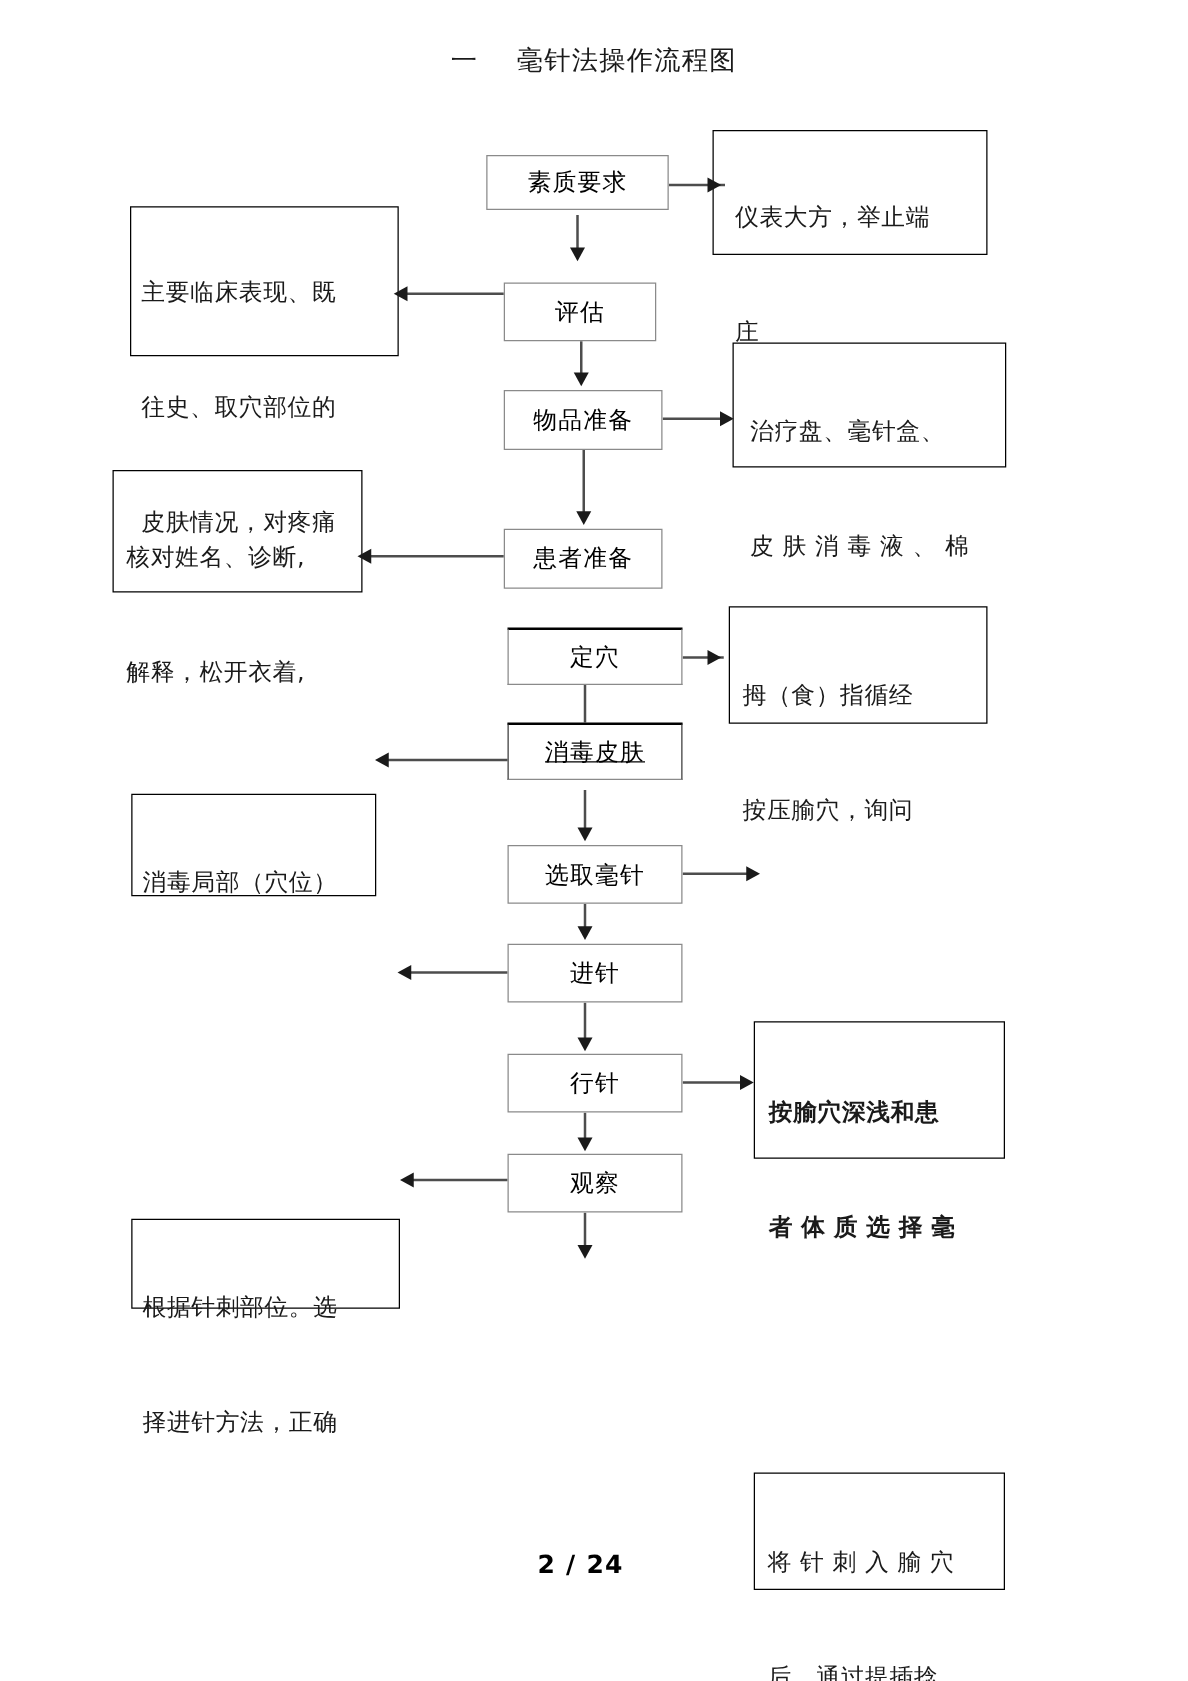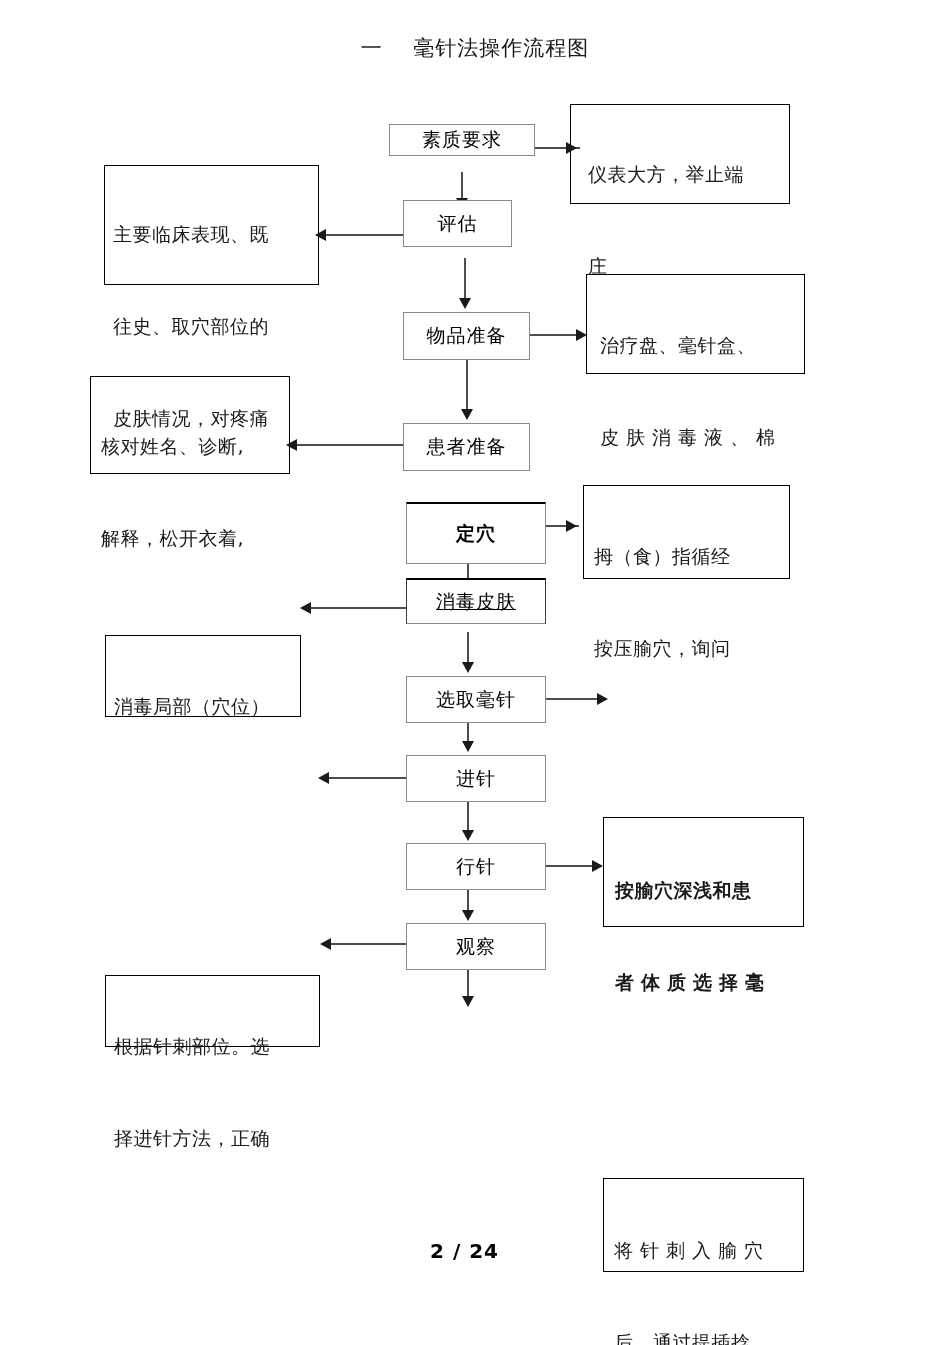--- a/index.html
+++ b/index.html
@@ -128,37 +128,37 @@
     font-weight: bold;
     color: #000000;
     letter-spacing: 1px;
   }
 </style>
 </head>
 <body>
 
 <div id="page-title">一    毫针法操作流程图</div>
 
-<div class="flow-box" style="left:389px; top:124px; width:146px; height:32px;">
+<div class="flow-box" style="left:389px; top:124px; width:146px; height:44px;">
   <span>素质要求</span>
 </div>
 
-<div class="flow-box" style="left:403px; top:200px; width:109px; height:47px;font-family:Liberation Serif, serif;">
+<div class="flow-box" style="left:403px; top:226px; width:122px; height:47px;font-family:Liberation Serif, serif;">
   <span>评估</span>
 </div>
 
 <div class="flow-box" style="left:403px; top:312px; width:127px; height:48px;">
   <span>物品准备</span>
 </div>
 
 <div class="flow-box" style="left:403px; top:423px; width:127px; height:48px;">
   <span>患者准备</span>
 </div>
 
-<div class="flow-box dark-top" style="left:406px; top:502px; width:140px; height:62px;font-weight:bold;">
+<div class="flow-box dark-top" style="left:406px; top:502px; width:140px; height:46px;">
   <span>定穴</span>
 </div>
 
 <div class="flow-box dark-all" style="left:406px; top:578px; width:140px; height:46px;text-decoration:underline;">
   <span>消毒皮肤</span>
 </div>
 
 <div class="flow-box" style="left:406px; top:676px; width:140px; height:47px;">
   <span>选取毫针</span>
 </div>

